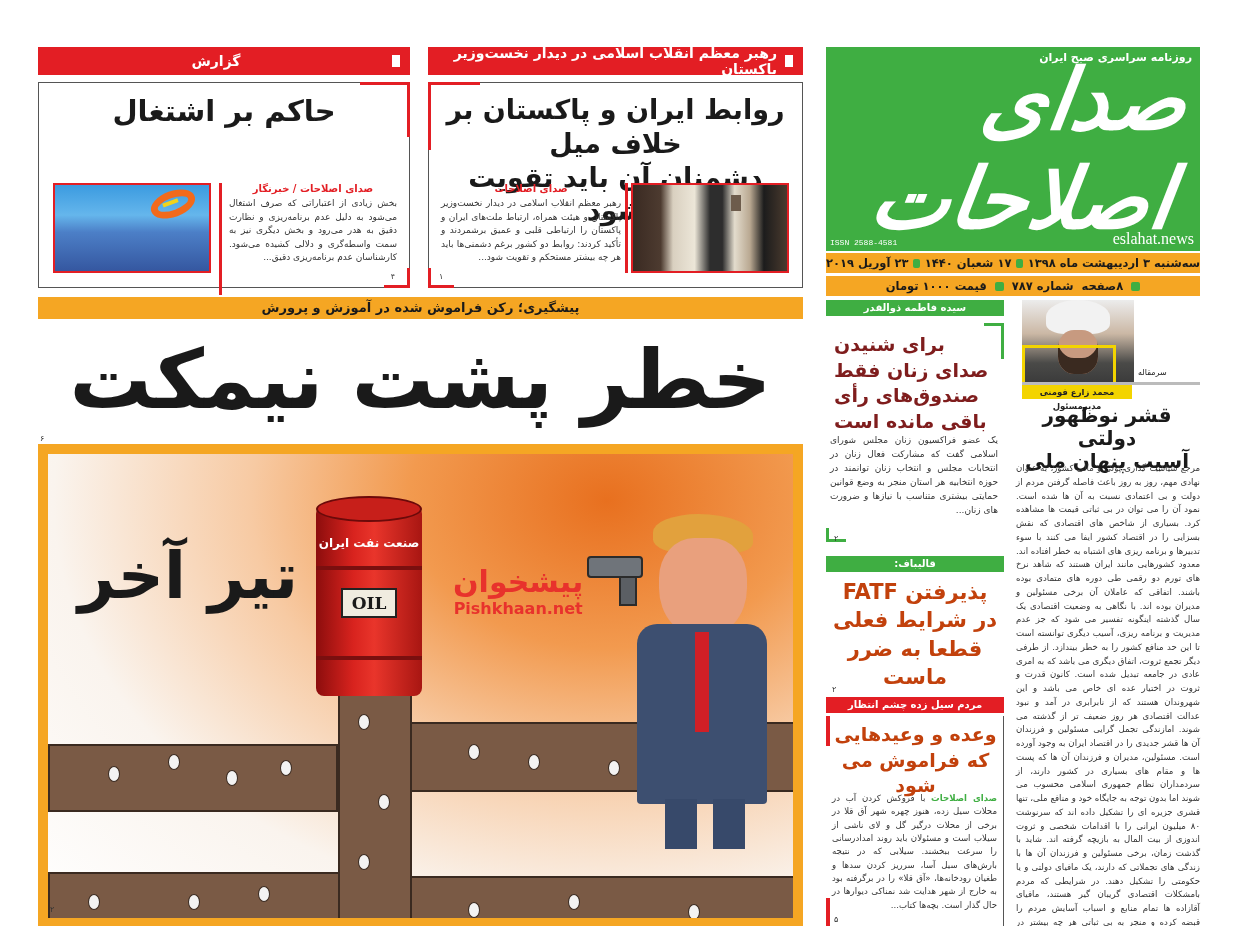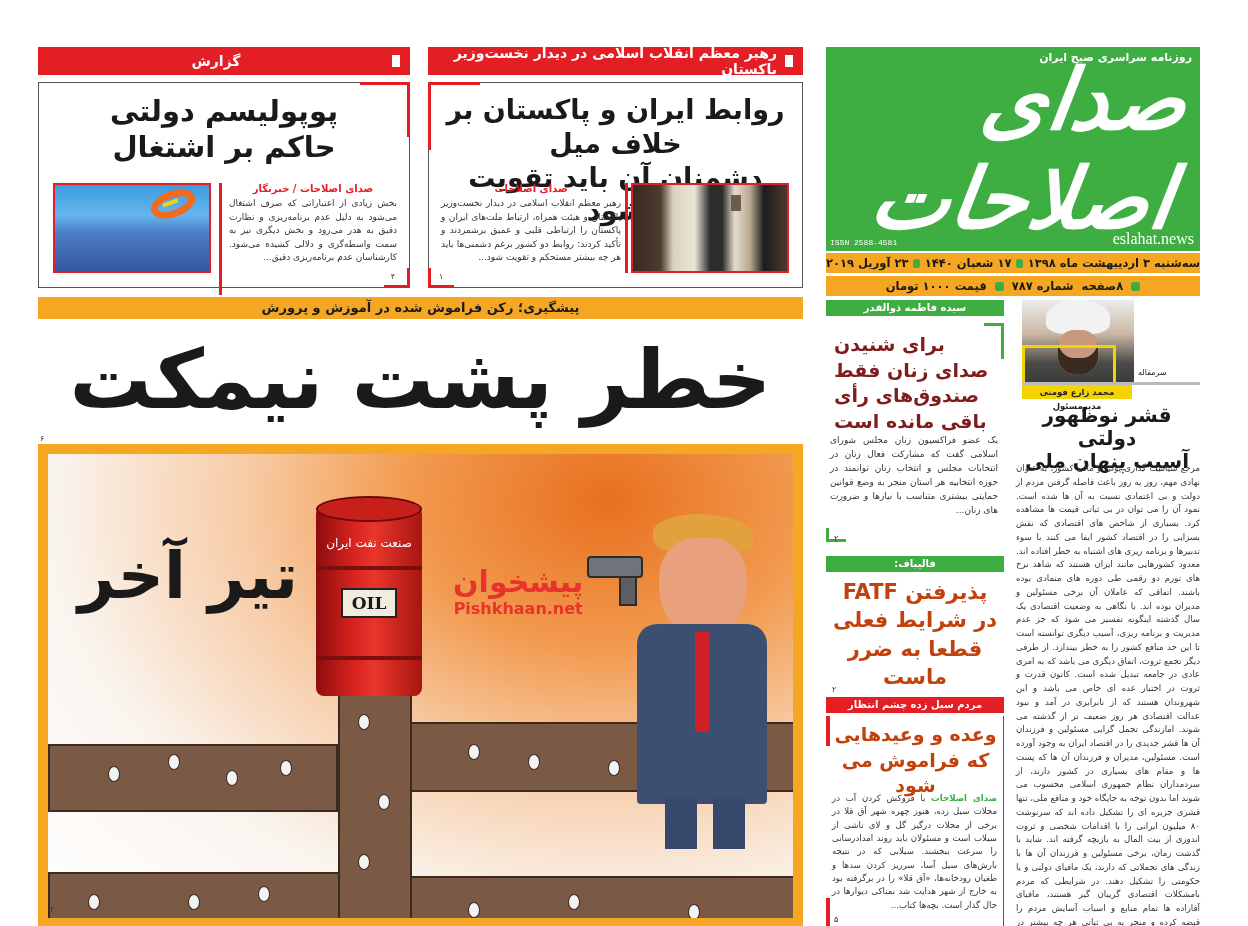--- a/index.html
+++ b/index.html
@@ -50,21 +50,21 @@
 
   .cartoon-frame { left: 38px; top: 444px; width: 765px; height: 482px; background: #f5a623; padding: 10px; }
   .cartoon { position: relative; width: 100%; height: 464px; overflow: hidden;
     background: radial-gradient(ellipse at 75% 10%, #e8701f 0%, #f29a4f 25%, #f7caa3 45%, #faf4ee 70%, #ffffff 100%); }
   .cartoon .c-head { position: absolute; top: 12px; left: 0; right: 0; text-align: center; font-weight: bold; font-size: 24px; color: #1a1a1a; }
   .cartoon .c-big1 { position: absolute; top: 85px; left: 30px; font-weight: bold; font-size: 64px; color: #1a1a1a; }
   .cartoon .c-big2 { position: absolute; top: 170px; left: 36px; font-weight: bold; font-size: 64px; color: #1a1a1a; }
   .barrel { position: absolute; left: 268px; top: 52px; width: 106px; height: 190px; background: linear-gradient(90deg, #8c0d0d 0%, #d8231e 35%, #e9352b 55%, #a81612 100%); border-radius: 8px; }
   .barrel::before { content: ""; position: absolute; left: 0; right: 0; top: -10px; height: 22px; border-radius: 50%; background: #c71f1a; border: 2px solid #6b0a0a; }
   .barrel .band { position: absolute; left: 0; right: 0; height: 4px; background: #7a0f0f; }
-  .barrel .b-label { position: absolute; top: 30px; left: 0; right: 0; text-align: center; color: #fff; font-weight: normal; font-size: 12px; }
+  .barrel .b-label { position: absolute; top: 30px; left: 0; right: 0; text-align: center; color: #fff; font-weight: bold; font-size: 12px; }
   .barrel .b-oil { position: absolute; top: 82px; left: 25px; width: 56px; height: 30px; background: #f0ece0; border: 2px solid #222; text-align: center; font-family: "DejaVu Serif", serif; font-weight: bold; font-size: 17px; line-height: 26px; color: #1a1a1a; direction: ltr; }
   .watermark { position: absolute; left: 405px; top: 110px; text-align: center; }
   .watermark .w-fa { font-size: 30px; color: #e8322c; font-weight: bold; }
   .watermark .w-en { font-size: 16px; color: #e8322c; font-weight: bold; direction: ltr; font-family: "DejaVu Sans", sans-serif; }
   .trump { position: absolute; right: 20px; top: 60px; width: 140px; height: 340px; }
   .trump .hair { position: absolute; left: 20px; top: 0; width: 100px; height: 40px; background: #e2a13d; border-radius: 50% 60% 30% 40%; }
   .trump .face { position: absolute; left: 26px; top: 24px; width: 88px; height: 100px; background: #e9a07d; border-radius: 40% 40% 50% 50%; }
   .trump .suit { position: absolute; left: 4px; top: 110px; width: 130px; height: 180px; background: #3d4f70; border-radius: 20px 20px 4px 4px; }
   .trump .tie { position: absolute; left: 62px; top: 118px; width: 14px; height: 100px; background: #d01f26; }
   .trump .legs { position: absolute; left: 32px; top: 285px; width: 80px; height: 50px; background: linear-gradient(90deg, #37496a 0 40%, transparent 40% 60%, #37496a 60% 100%); }
@@ -141,21 +141,20 @@
   <div class="page-no" style="left:10px; bottom:6px;">۱</div>
 </div>
 
 <div class="abs kicker-red" style="left:38px; top:47px; width:372px; justify-content:space-between;">
   <span class="sq"></span>
   <span style="flex:1; text-align:center;">گزارش</span>
 </div>
 <div class="abs box" style="left:38px; top:82px; width:372px; height:206px;">
   <div class="redcorner-tr" style="right:-1px; top:-1px; width:50px; height:55px;"></div>
   <div class="box-title" style="position:absolute; left:10px; right:10px; top:10px; font-size:29px;">
-    <div>پوپولیسم دولتی</div>
     <div>حاکم بر اشتغال</div>
   </div>
   <div class="photo photo-cartoon" style="left:14px; top:100px; width:158px; height:90px;">
     <div class="ring"></div>
   </div>
   <div class="divider-red" style="left:180px; top:100px; height:112px;"></div>
   <div style="position:absolute; left:190px; top:100px; width:168px;">
     <div class="byline-red">صدای اصلاحات / خبرنگار</div>
     <div class="small-text">بخش زیادی از اعتباراتی که صرف اشتغال می‌شود به دلیل عدم برنامه‌ریزی و نظارت دقیق به هدر می‌رود و بخش دیگری نیز به سمت واسطه‌گری و دلالی کشیده می‌شود. کارشناسان عدم برنامه‌ریزی دقیق...</div>
   </div>

